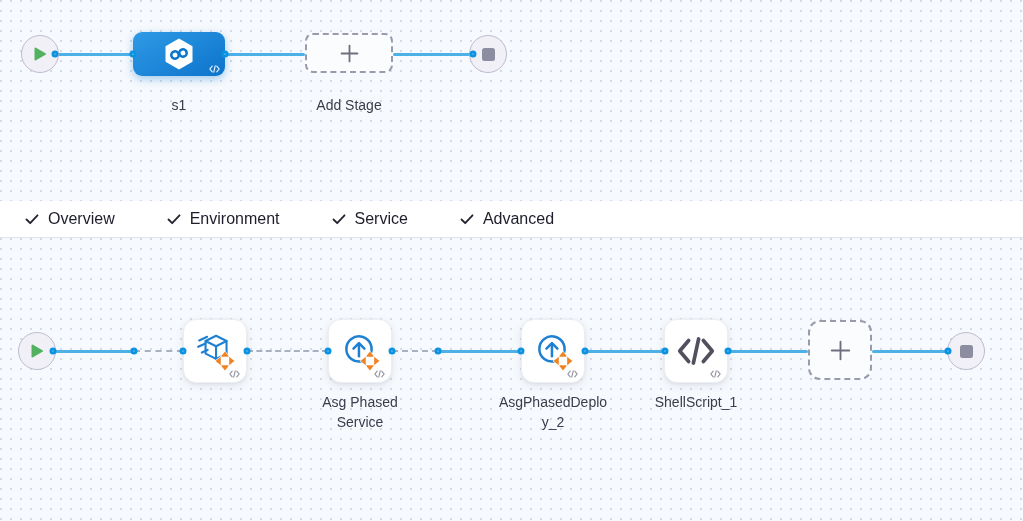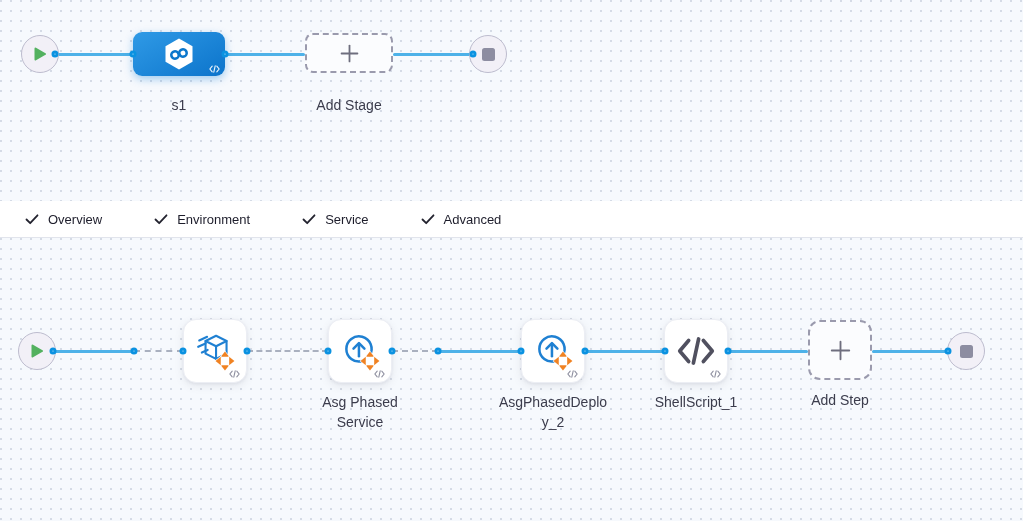--- a/index.html
+++ b/index.html
@@ -58,21 +58,21 @@
   .group-box { position:absolute; left:133px; top:34px; width:306px; height:209px;
                border:1.5px dashed #85ccf2; border-radius:6px; z-index:2; }
   .group-minus { position:absolute; left:15px; top:17px; width:14px; height:3px;
                  background:#0278d5; border-radius:2px; cursor:pointer; }
   .group-label { position:absolute; left:37px; top:11px; font-size:14px; color:#3b3c4c; }
 
   
   .tab-bar { position:relative; height:37px; background:#fff; border-bottom:1px solid #e1e4ec;
              display:flex; align-items:stretch; padding-left:8px; z-index:5; }
   .tab { position:relative; display:flex; align-items:center; gap:9px; padding:0 17px;
-         margin-right:18px; font-size:13px; color:#1d1d2b; cursor:pointer; white-space:nowrap; }
+         margin-right:18px; font-size:16px; color:#1d1d2b; cursor:pointer; white-space:nowrap; }
   .tab.active { font-weight:700; color:#0b0b14; }
   .tab.active::after { content:""; position:absolute; left:0; right:0; bottom:0; height:3px;
                        background:#0278d5; border-radius:2px 2px 0 0; }
 
   svg { display:block; }
 </style>
 </head>
 <body>
 
 <div class="app">
@@ -284,15 +284,14 @@
     <div class="port" style="left:438px;top:113px"></div>
     <div class="port" style="left:521px;top:113px"></div>
     <div class="port" style="left:585px;top:113px"></div>
     <div class="port" style="left:665px;top:113px"></div>
     <div class="port" style="left:728px;top:113px"></div>
     <div class="port" style="left:948px;top:113px"></div>
 
     <div class="node-label" style="left:302px;top:154px;width:116px">Asg Phased Service</div>
     <div class="node-label" style="left:497px;top:154px;width:112px">AsgPhasedDeploy_2</div>
     <div class="node-label" style="left:638px;top:154px;width:116px">ShellScript_1</div>
-    <div class="node-label" style="left:782px;top:152px;width:116px">Add Step</div>
   </section>
 </div>
 
 </body></html>

